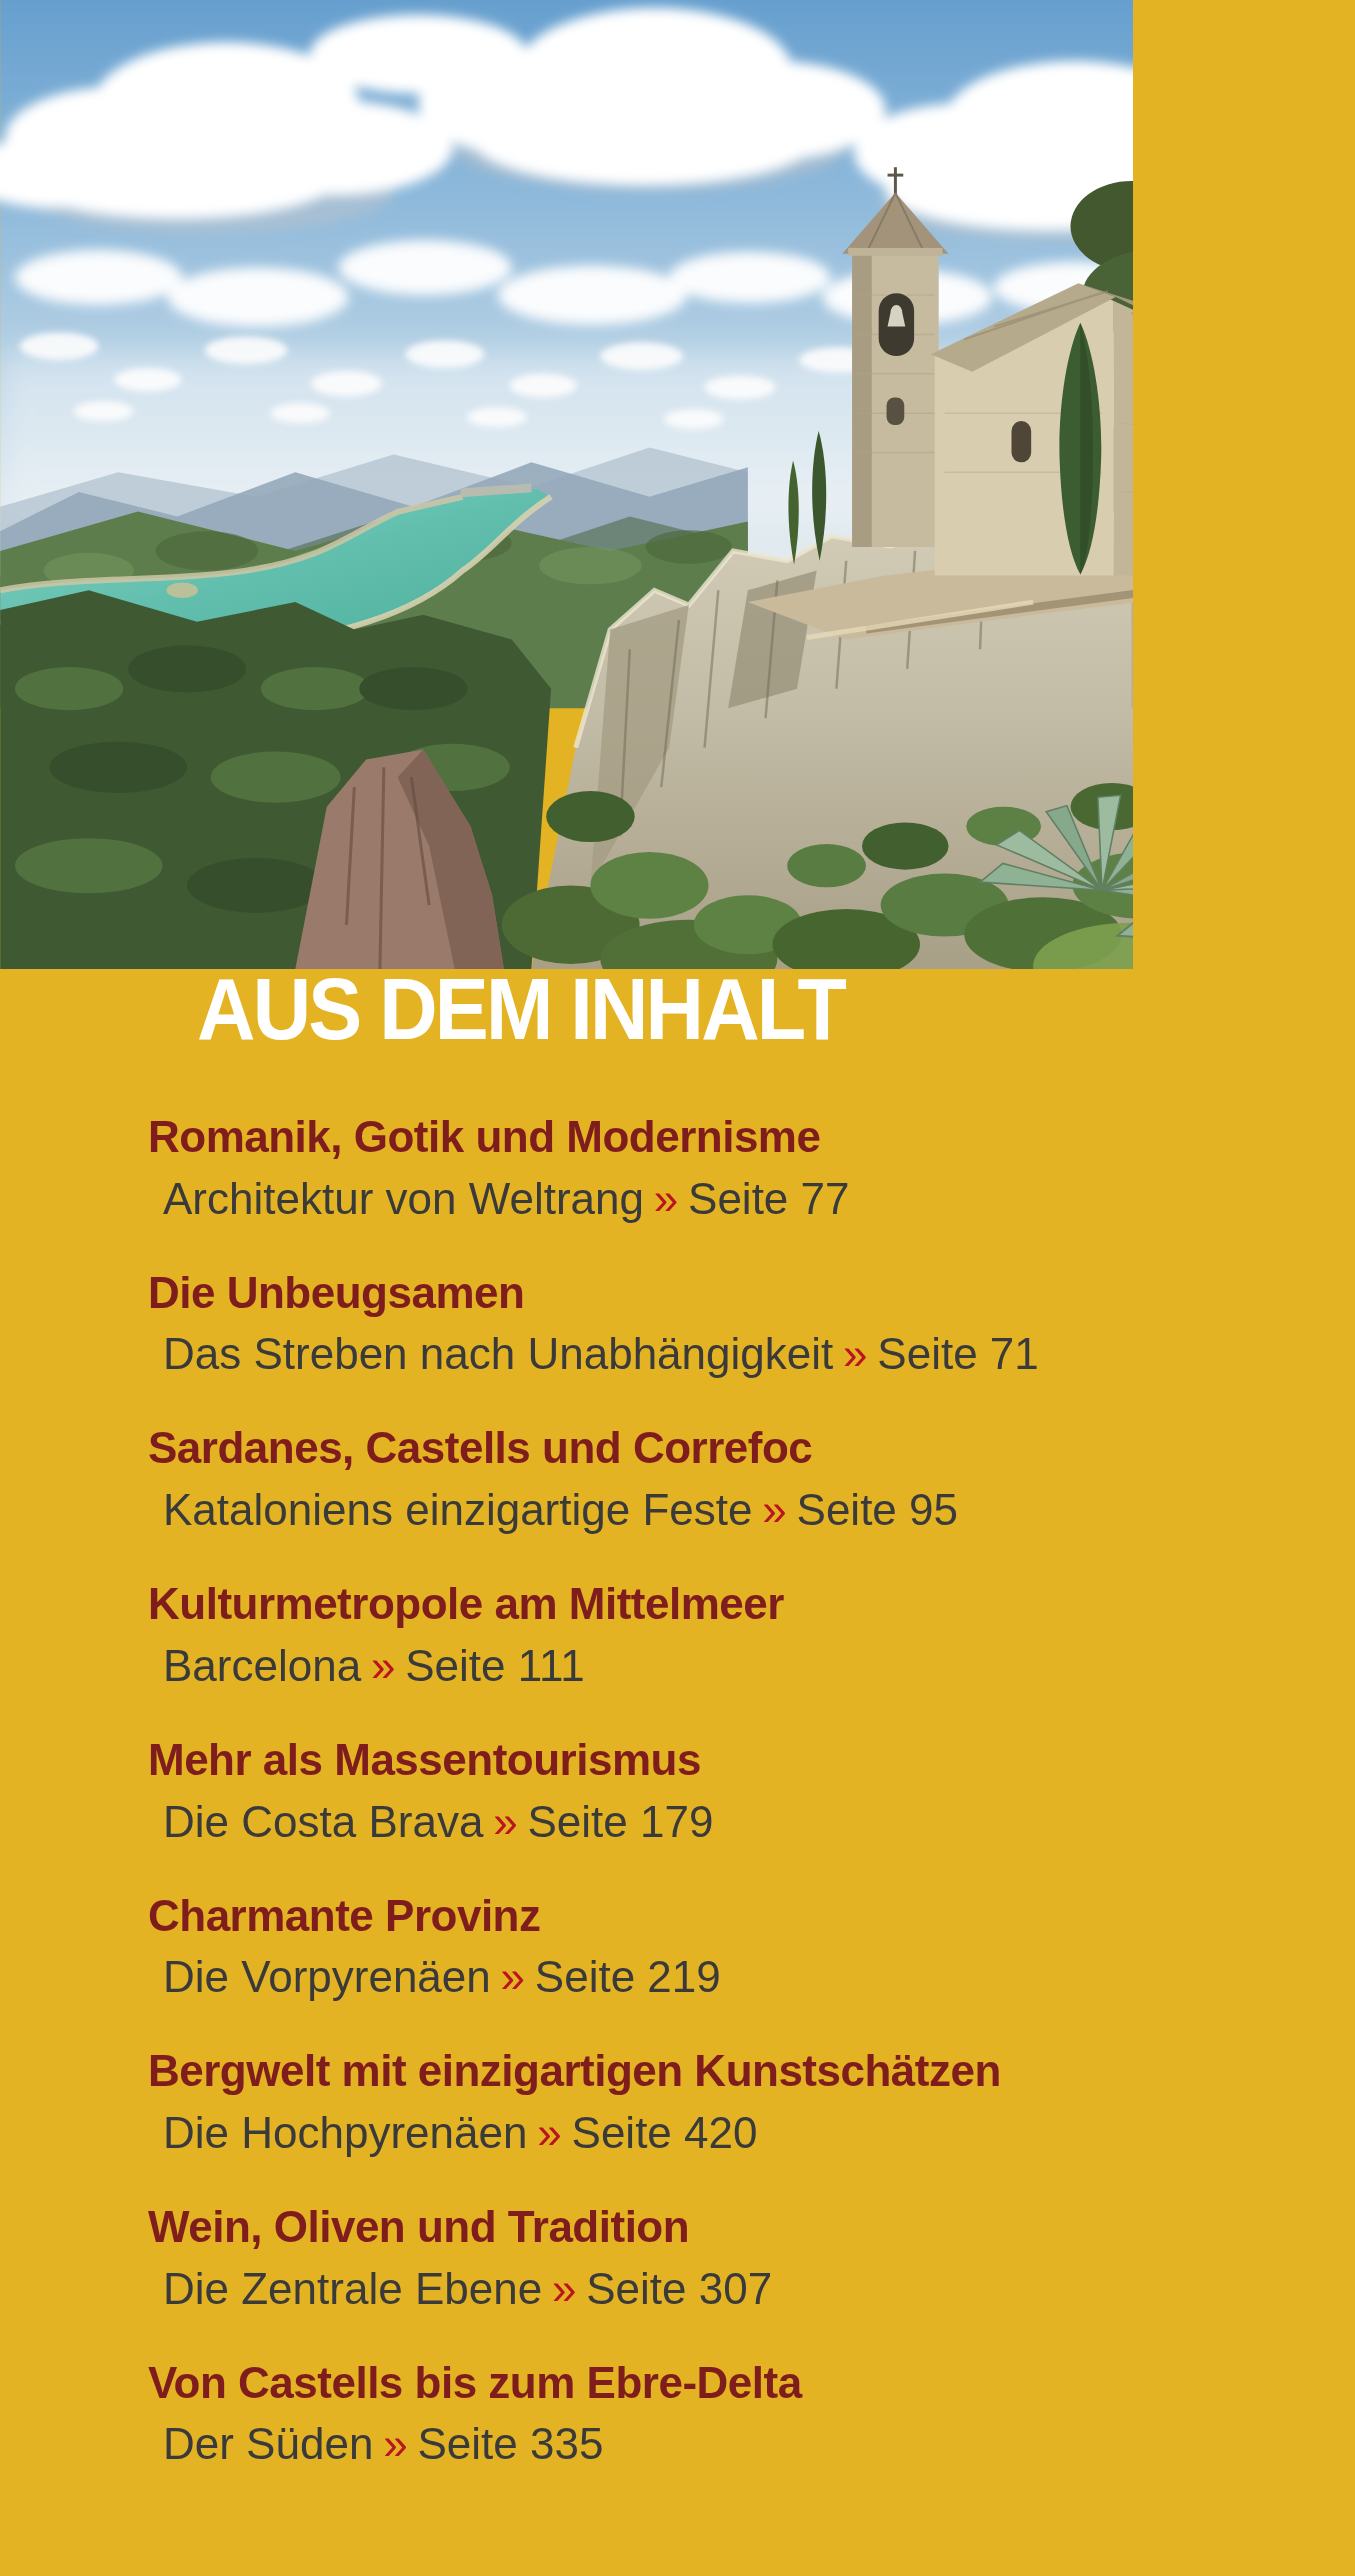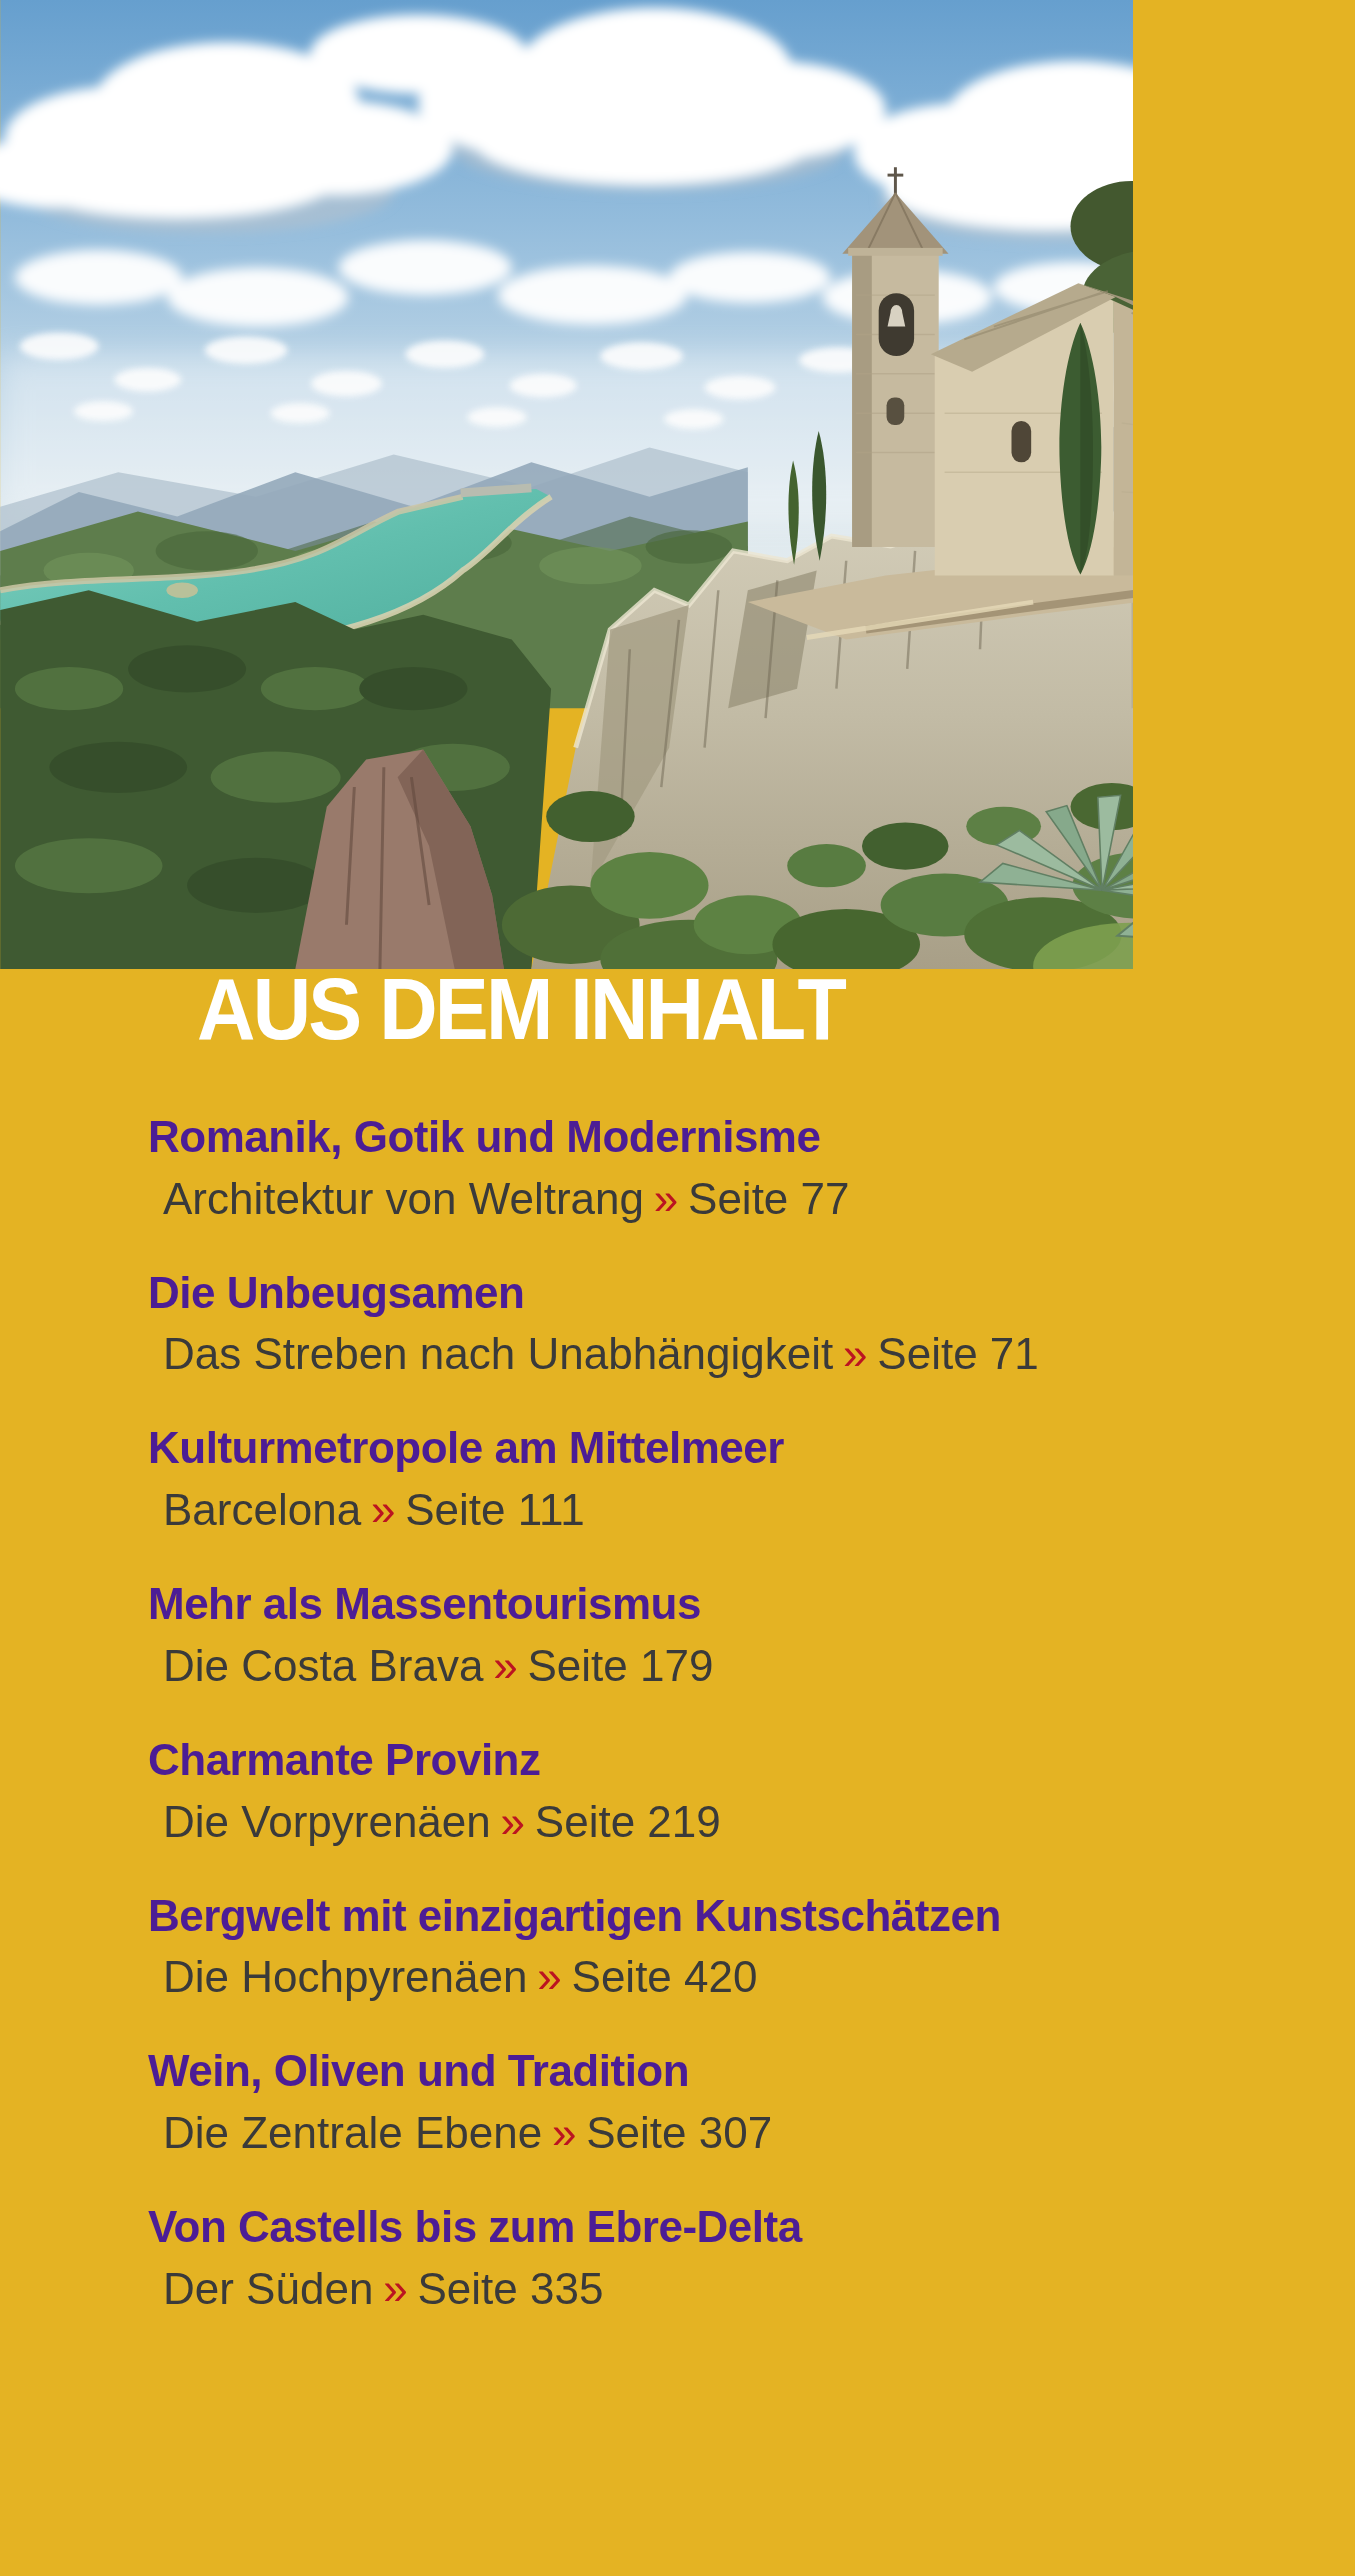--- a/index.html
+++ b/index.html
@@ -22,21 +22,21 @@
     line-height:1;
     white-space:nowrap;
     transform:scaleX(.93);
     transform-origin:left top;
   }
   .toc{margin:63px 0 0 148px;}
   .entry{margin:0 0 50px 0;}
   .entry-heading{
     font-size:44px;
     font-weight:bold;
-    color:#4c1d95;
+    color:#7f1d1d;
     letter-spacing:-0.5px;
     line-height:1;
     margin:0 0 17.7px 0;
     white-space:nowrap;
   }
   .entry-sub{
     font-size:44px;
     color:#3a3a3a;
     line-height:1;
     margin-left:15px;
@@ -312,20 +312,24 @@
       <div class="entry">
         <div class="entry-heading">Romanik, Gotik und Modernisme</div>
         <div class="entry-sub"><span>Architektur von Weltrang</span><span class="chev">»</span><span>Seite 77</span></div>
       </div>
 
       <div class="entry">
         <div class="entry-heading">Die Unbeugsamen</div>
         <div class="entry-sub"><span>Das Streben nach Unabhängigkeit</span><span class="chev">»</span><span>Seite 71</span></div>
       </div>
 
+      <div class="entry">
+        <div class="entry-heading">Sardanes, Castells und Correfoc</div>
+        <div class="entry-sub"><span>Kataloniens einzigartige Feste</span><span class="chev">»</span><span>Seite 95</span></div>
+      </div>
 
       <div class="entry">
         <div class="entry-heading">Kulturmetropole am Mittelmeer</div>
         <div class="entry-sub"><span>Barcelona</span><span class="chev">»</span><span>Seite 111</span></div>
       </div>
 
       <div class="entry">
         <div class="entry-heading">Mehr als Massentourismus</div>
         <div class="entry-sub"><span>Die Costa Brava</span><span class="chev">»</span><span>Seite 179</span></div>
       </div>

